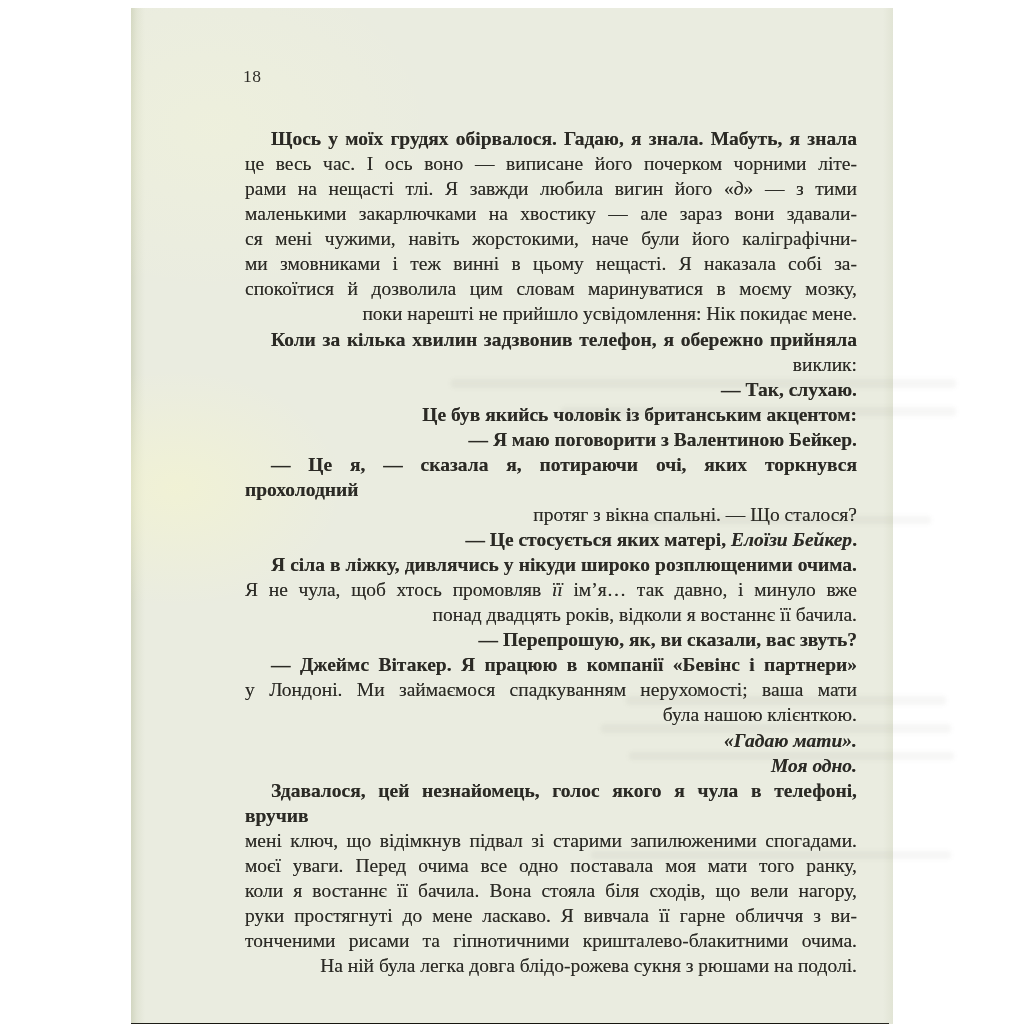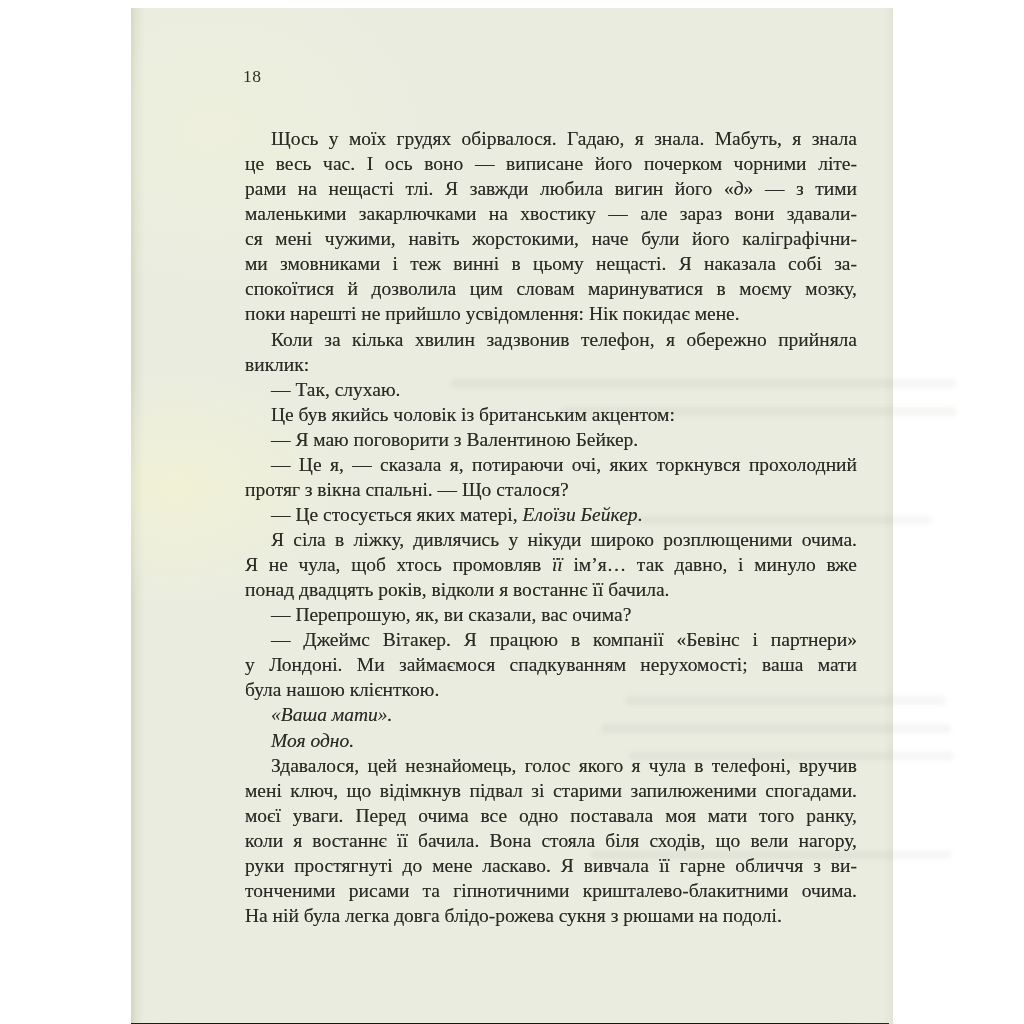--- a/index.html
+++ b/index.html
@@ -44,29 +44,30 @@
     left: 114px;
     top: 118px;
     width: 612px;
     font-size: 19.5px;
     line-height: 25.06px;
     color: #2b2a25;
     text-shadow: 0 0 0.5px rgba(43,42,37,0.55);
   }
   .line {
     white-space: nowrap;
-    text-align: left;
+    text-align: right;
   }
   .line.j {
     white-space: normal;
     text-align: justify;
     text-align-last: justify;
   }
   .line.in {
     padding-left: 26px;
+    font-weight: bold;
   }
   .line.j.in {
     padding-left: 0;
     text-indent: 26px;
   }
   .it { font-style: italic; }
   .ghost {
     position: absolute;
     background: rgba(70, 75, 60, 0.05);
     filter: blur(2.2px);
@@ -108,25 +109,25 @@
         <div class="line"><span>виклик:</span></div>
         <div class="line in"><span>— Так, слухаю.</span></div>
         <div class="line in"><span>Це був якийсь чоловік із британським акцентом:</span></div>
         <div class="line in"><span>— Я маю поговорити з Валентиною Бейкер.</span></div>
         <div class="line in j"><span>— Це я, — сказала я, потираючи очі, яких торкнувся прохолодний</span></div>
         <div class="line"><span>протяг з вікна спальні. — Що сталося?</span></div>
         <div class="line in"><span>— Це стосується яких матері, </span><span class="it">Елоїзи Бейкер</span><span>.</span></div>
         <div class="line in j"><span>Я сіла в ліжку, дивлячись у нікуди широко розплющеними очима.</span></div>
         <div class="line j"><span>Я не чула, щоб хтось промовляв </span><span class="it">її</span><span> ім’я… так давно, і минуло вже</span></div>
         <div class="line"><span>понад двадцять років, відколи я востаннє її бачила.</span></div>
-        <div class="line in"><span>— Перепрошую, як, ви сказали, вас очима?</span></div>
+        <div class="line in"><span>— Перепрошую, як, ви сказали, вас звуть?</span></div>
         <div class="line in j"><span>— Джеймс Вітакер. Я працюю в компанії «Бевінс і партнери»</span></div>
         <div class="line j"><span>у Лондоні. Ми займаємося спадкуванням нерухомості; ваша мати</span></div>
         <div class="line"><span>була нашою клієнткою.</span></div>
-        <div class="line in"><span class="it">«Ваша мати».</span></div>
+        <div class="line in"><span class="it">«Гадаю мати».</span></div>
         <div class="line in"><span class="it">Моя одно.</span></div>
         <div class="line in j"><span>Здавалося, цей незнайомець, голос якого я чула в телефоні, вручив</span></div>
         <div class="line j"><span>мені ключ, що відімкнув підвал зі старими запилюженими спогадами.</span></div>
         <div class="line j"><span>моєї уваги. Перед очима все одно поставала моя мати того ранку,</span></div>
         <div class="line j"><span>коли я востаннє її бачила. Вона стояла біля сходів, що вели нагору,</span></div>
         <div class="line j"><span>руки простягнуті до мене ласкаво. Я вивчала її гарне обличчя з ви-</span></div>
         <div class="line j"><span>тонченими рисами та гіпнотичними кришталево-блакитними очима.</span></div>
         <div class="line"><span>На ній була легка довга блідо-рожева сукня з рюшами на подолі.</span></div>
       </div>
     <div class="ghost g1"></div>

